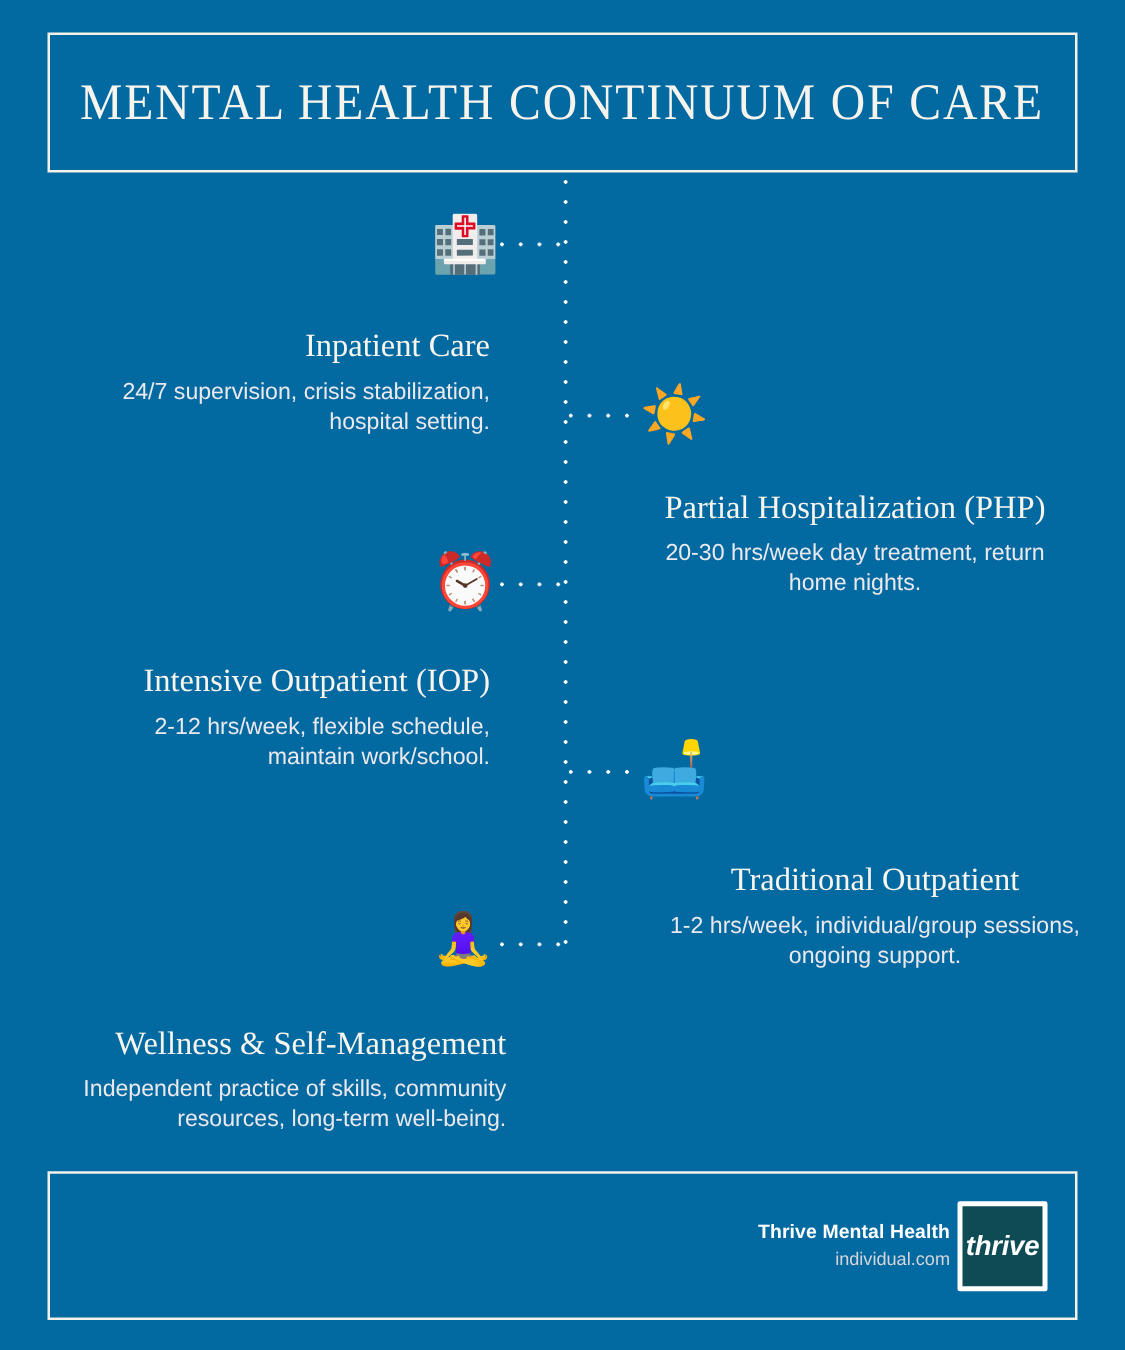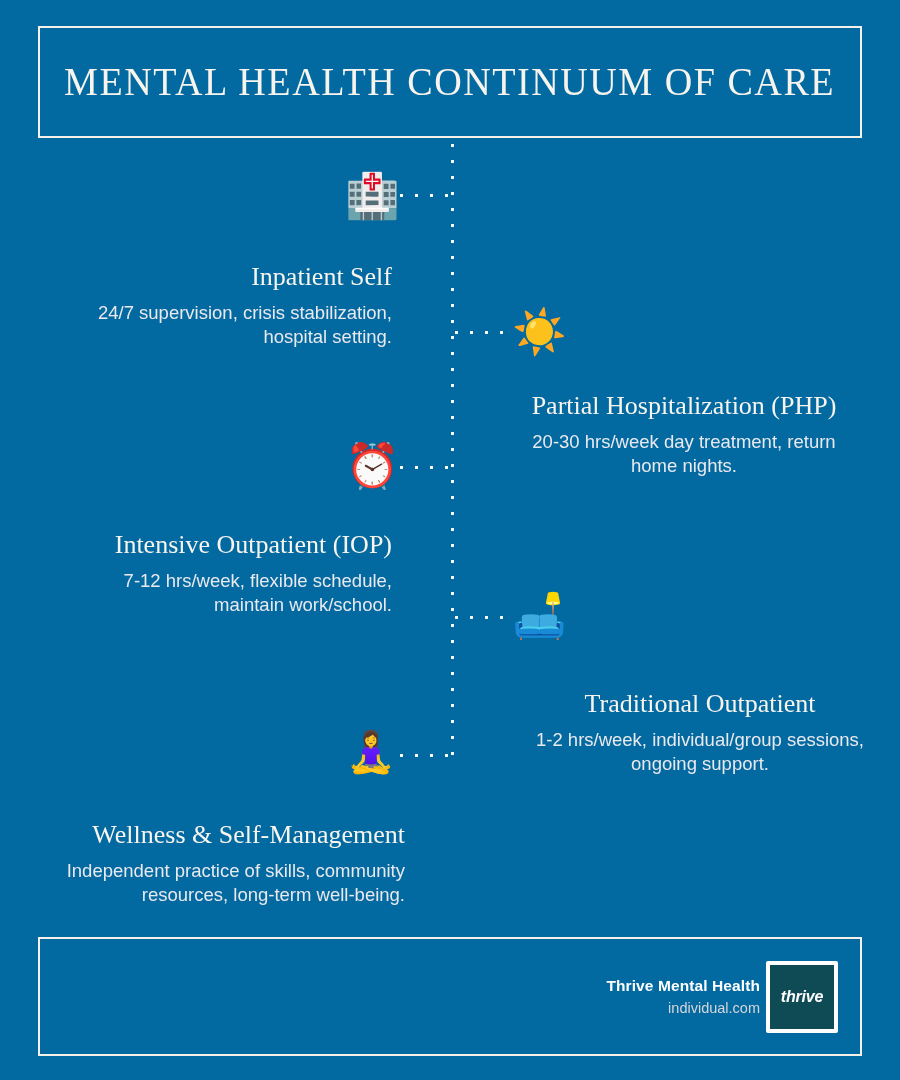--- a/index.html
+++ b/index.html
@@ -144,55 +144,55 @@
     box-sizing: border-box;
     display: flex;
     align-items: center;
     justify-content: center;
     border-radius: 2px;
   }
   .logo-word {
     font-family: "Liberation Sans", sans-serif;
     font-style: italic;
     font-weight: bold;
-    font-size: 16px;
+    font-size: 22px;
     color: #ffffff;
     letter-spacing: -0.2px;
   }
 </style>
 </head>
 <body>
 
 <div class="poster">
 
   <div class="title-box">
     <div class="title-text">MENTAL HEALTH CONTINUUM OF CARE</div>
   </div>
 
   <div class="spine"></div>
 
   <div class="connector" style="left:400px; top:194px; width:50px;"></div>
   <div class="icon" style="left:345px; top:174px;">🏥</div>
   <div class="stage left" style="left:60px; top:262px; width:332px;">
-    <p class="stage-title">Inpatient Self</p>
+    <p class="stage-title">Inpatient Care</p>
     <p class="stage-desc">24/7 supervision, crisis stabilization, hospital setting.</p>
   </div>
 
   <div class="connector" style="left:455px; top:331px; width:52px;"></div>
   <div class="icon" style="left:512px; top:310px;">☀️</div>
   <div class="stage right" style="left:508px; top:391px; width:352px;">
     <p class="stage-title">Partial Hospitalization (PHP)</p>
     <p class="stage-desc">20-30 hrs/week day treatment, return home nights.</p>
   </div>
 
   <div class="connector" style="left:400px; top:466px; width:50px;"></div>
   <div class="icon" style="left:345px; top:444px;">⏰</div>
   <div class="stage left" style="left:60px; top:530px; width:332px;">
     <p class="stage-title">Intensive Outpatient (IOP)</p>
-    <p class="stage-desc">7-12 hrs/week, flexible schedule, maintain work/school.</p>
+    <p class="stage-desc">2-12 hrs/week, flexible schedule, maintain work/school.</p>
   </div>
 
   <div class="connector" style="left:455px; top:616px; width:52px;"></div>
   <div class="icon" style="left:512px; top:594px;">🛋️</div>
   <div class="stage right" style="left:508px; top:689px; width:352px;margin-left:16px;">
     <p class="stage-title">Traditional Outpatient</p>
     <p class="stage-desc">1-2 hrs/week, individual/group sessions, ongoing support.</p>
   </div>
 
   <div class="connector" style="left:400px; top:754px; width:50px;"></div>

